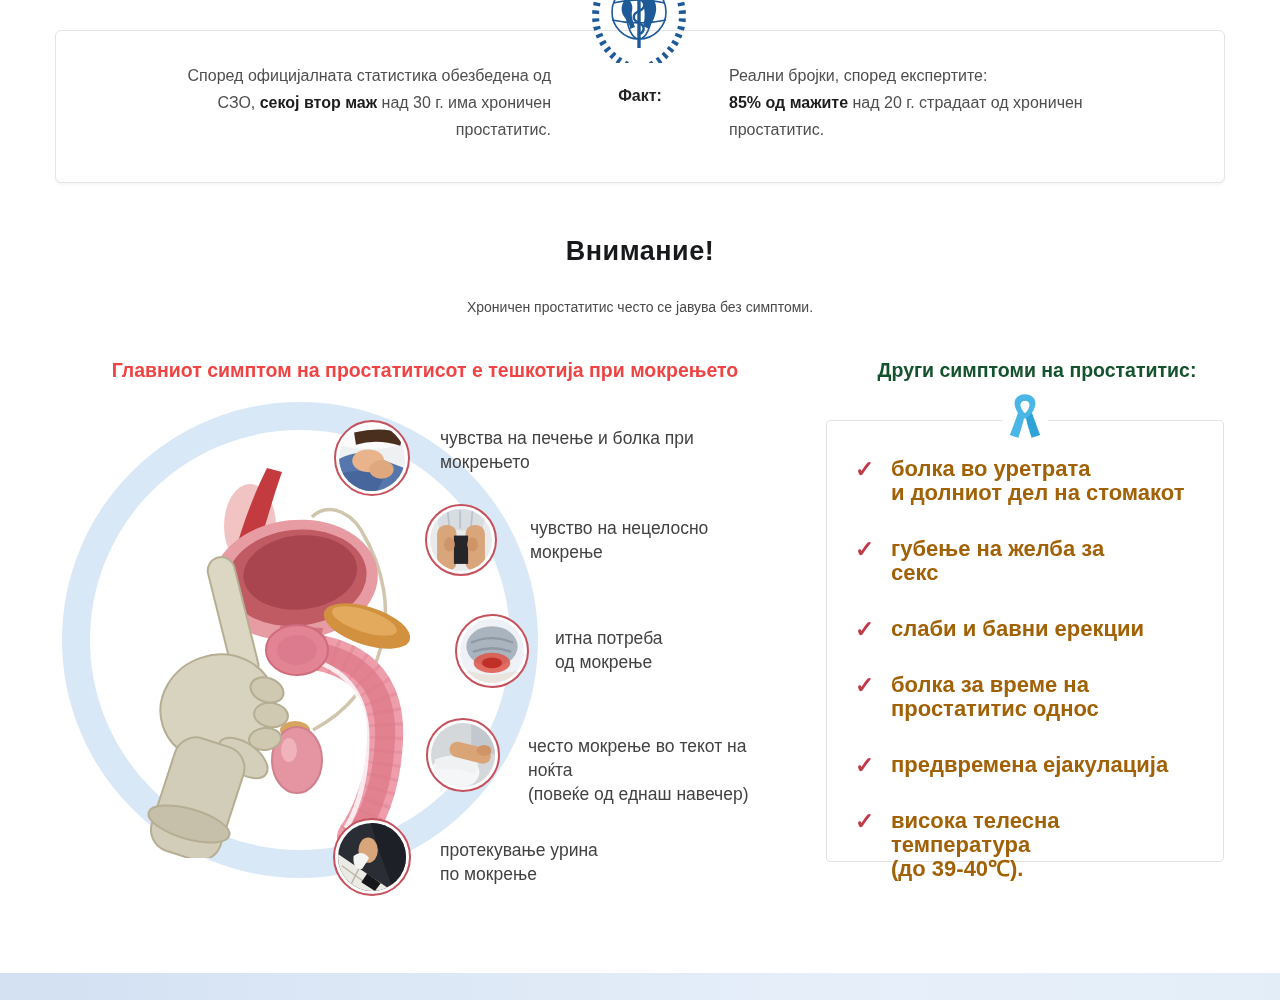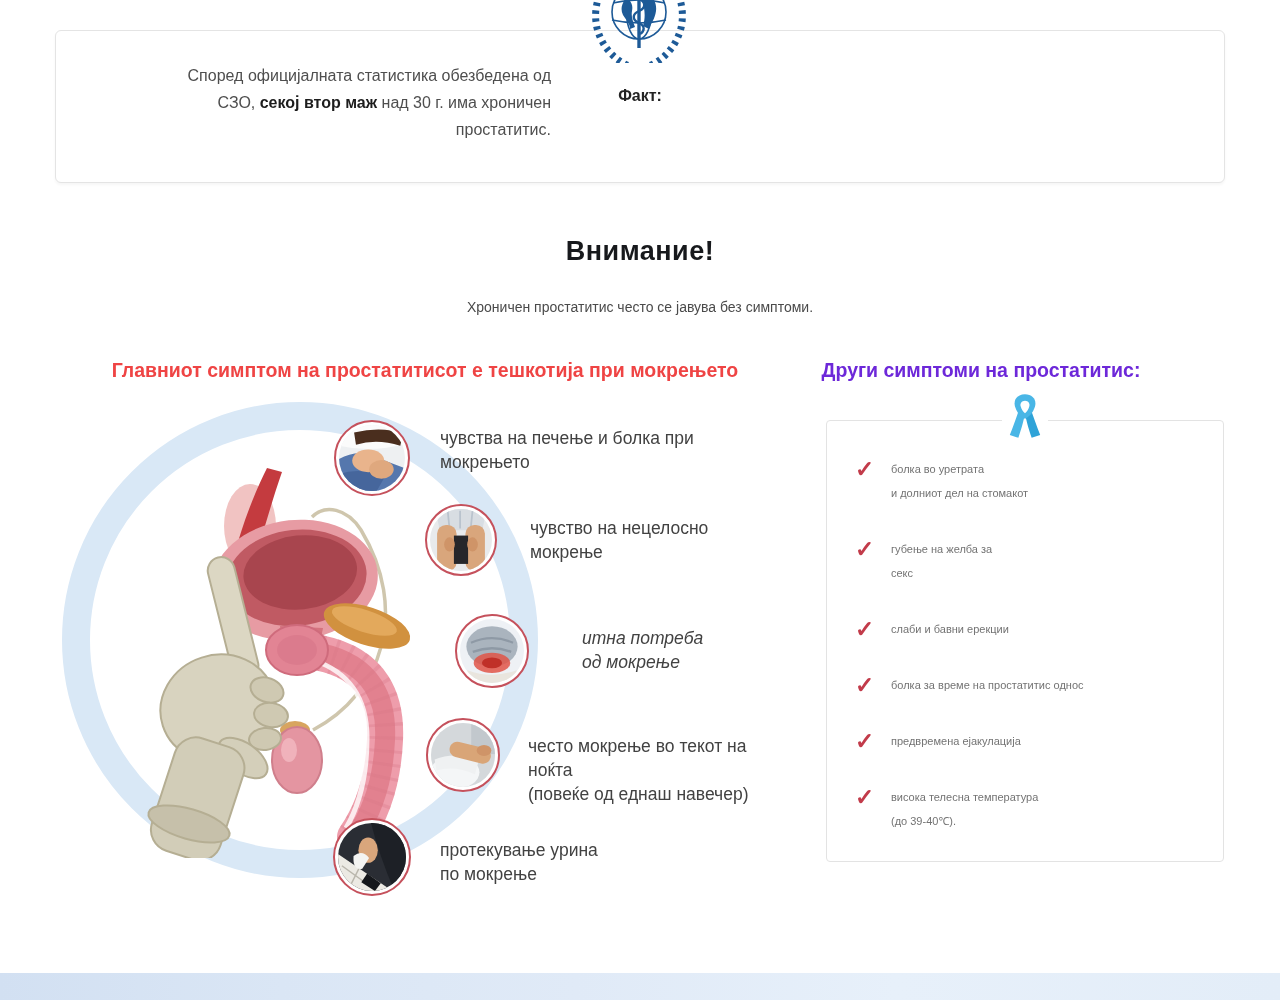--- a/index.html
+++ b/index.html
@@ -21,64 +21,65 @@
 
   
   .attention-title{position:absolute;left:0;top:236px;width:1280px;text-align:center;margin:0;
     font-size:27px;font-weight:800;color:#17191c;letter-spacing:.5px;}
   .attention-sub{position:absolute;left:0;top:299px;width:1280px;text-align:center;margin:0;
     font-size:14px;color:#4a4a4a;}
 
   
   .h-left{position:absolute;left:55px;top:359px;width:740px;text-align:center;margin:0;
     font-size:19.5px;font-weight:bold;color:#ef4444;}
-  .h-right{position:absolute;left:782px;top:359px;width:398px;text-align:center;margin:0;
-    font-size:19.5px;font-weight:bold;color:#6d28d9;}
+  .h-right{position:absolute;left:838px;top:359px;width:398px;text-align:center;margin:0;
+    font-size:19.5px;font-weight:bold;color:#14532d;}
 
   
   .ring{position:absolute;left:62px;top:402px;width:420px;height:420px;border:28px solid #d9e8f6;border-radius:50%;}
   .anatomy{position:absolute;left:115px;top:468px;}
   .photo{position:absolute;border:2px solid #c5515c;border-radius:50%;background:#fff;padding:3px;box-sizing:border-box;}
   .photo svg{display:block;border-radius:50%;}
   .ph1{left:334px;top:420px;}
   .ph2{left:425px;top:504px;}
   .ph3{left:455px;top:614px;}
   .ph4{left:426px;top:718px;}
   .ph5{left:333px;top:818px;}
   .cap{position:absolute;font-size:17.5px;line-height:24px;color:#424242;white-space:pre-line;}
   .cap1{left:440px;top:426px;width:300px;}
   .cap2{left:530px;top:516px;width:240px;}
-  .cap3{left:582px;top:626px;width:200px;font-style:italic;}
+  .cap3{left:555px;top:626px;width:200px;}
   .cap4{left:528px;top:734px;width:260px;}
   .cap5{left:440px;top:838px;width:230px;}
 
   
   .symptom-box{position:absolute;left:826px;top:420px;width:398px;height:442px;background:#fff;
     border:1px solid #e3e3e3;border-radius:4px;box-sizing:border-box;padding:36px 20px 0 28px;}
   .ribbon-wrap{position:absolute;left:1002px;top:393px;width:46px;height:48px;background:#fff;
     display:flex;justify-content:center;z-index:2;}
   .check-row{display:flex;align-items:flex-start;margin-bottom:32px;}
   .check{width:24px;flex:0 0 24px;margin-right:12px;color:#c23b4a;font-size:23px;line-height:24px;font-weight:600;}
-  .check-text{font-size:11px;line-height:24px;color:#737373;white-space:pre-line;}
+  .check-text{font-size:22px;line-height:24px;color:#a16207;white-space:pre-line;font-weight:bold;}
 
   
   .bottom-strip{position:absolute;left:0;top:973px;width:1280px;height:27px;
     background:linear-gradient(90deg,#d2e0f2 0%,#dae6f5 22%,#e0eaf7 45%,#e7f0fa 70%,#e3edf8 100%);}
 </style>
 </head>
 <body>
 
 <div class="page">
 
   <section class="fact-box">
     <div class="fact-grid">
       <p class="fact-text fact-left"><span class="inner"><span>Според официјалната статистика обезбедена од СЗО, </span><b>секој втор маж</b><span> над 30 г. има хроничен простатитис.</span></span></p>
       <div class="fact-center">
         <div class="fact-label">Факт:</div>
       </div>
+      <p class="fact-text fact-right"><span class="inner"><span style="display:block">Реални бројки, според експертите:</span><b>85% од мажите</b><span> над 20 г. страдаат од хроничен простатитис.</span></span></p>
     </div>
   </section>
 
   <div class="who-logo-clip">
     <svg width="110" height="128" viewBox="0 0 110 128">
       <g stroke="#1d5a97" fill="none" stroke-width="1.6">
         <circle cx="55" cy="44" r="27"></circle>
         <ellipse cx="55" cy="44" rx="12.5" ry="27"></ellipse>
         <path d="M29,35 Q55,29 81,35"></path>
         <path d="M28,52 Q55,58 82,52"></path>

